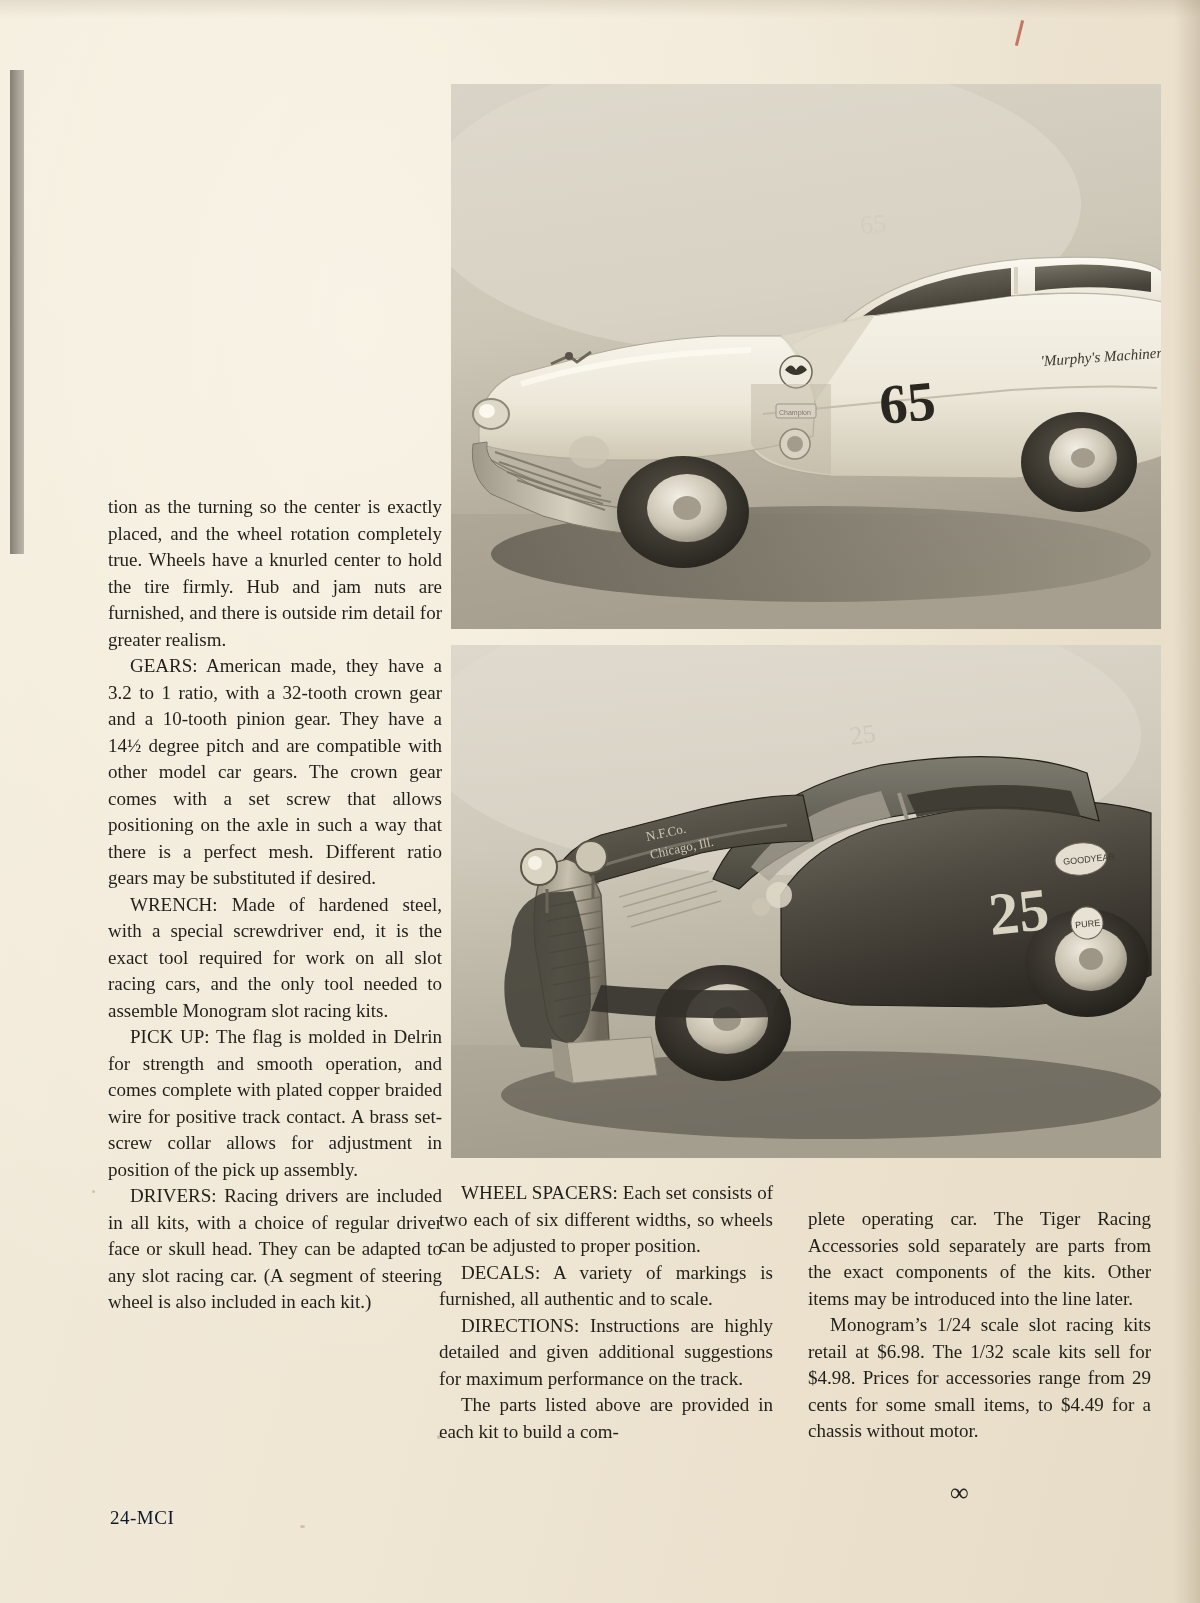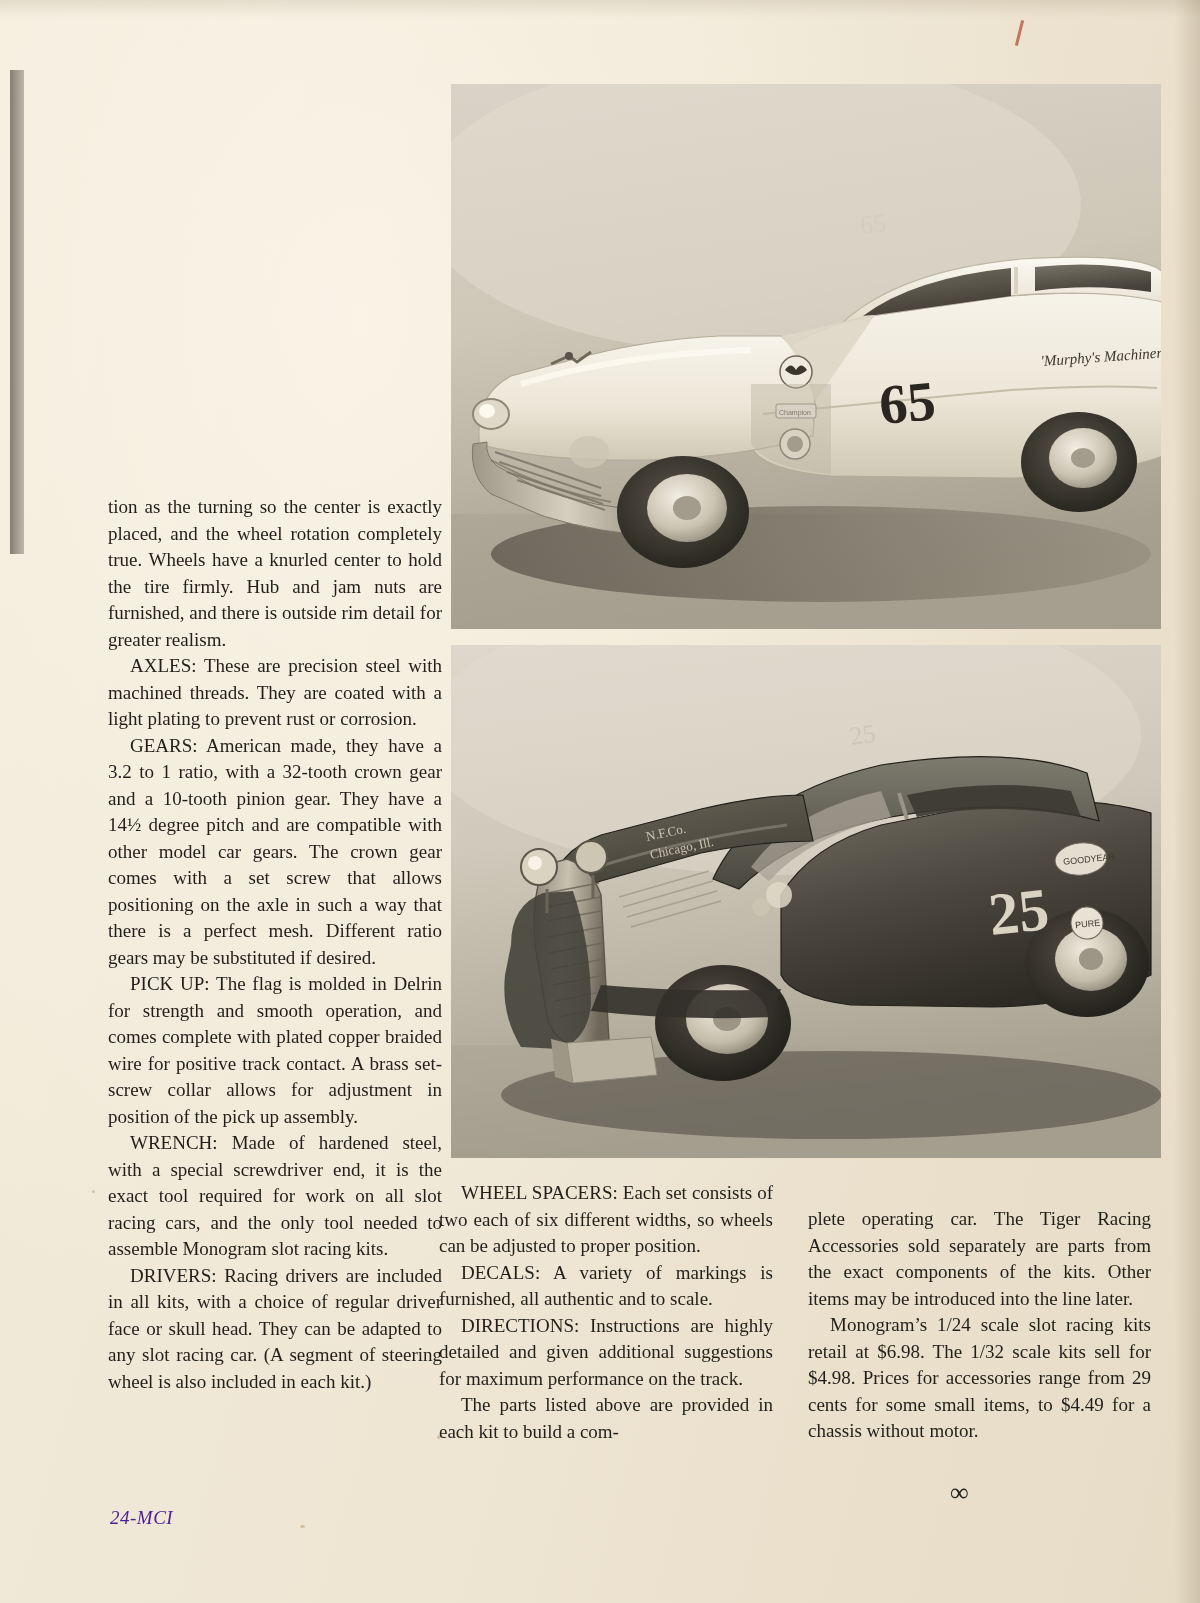--- a/index.html
+++ b/index.html
@@ -93,23 +93,22 @@
   #col-left  { left: 108px; top: 494px;  width: 334px; }
   #col-mid   { left: 439px; top: 1180px; width: 334px; }
   #col-right { left: 808px; top: 1180px; width: 343px; margin-top: 26px; }
 
   .folio {
     position: absolute;
     left: 110px;
     top: 1507px;
     font-size: 19px;
     letter-spacing: .5px;
-    color: #4c1d95;
+    color: #0f172a;
     font-family: "Liberation Serif", serif;
-    font-style: italic;
   }
   .endmark {
     position: absolute;
     left: 950px;
     top: 1478px;
     font-size: 26px;
     letter-spacing: -4px;
     color: #24221c;
   }
 </style>
@@ -345,24 +344,23 @@
       <circle cx="636" cy="278" r="16" fill="#e8e2d4" stroke="#6c6658" stroke-width="1"></circle>
       <text x="624" y="282" font-family="Liberation Sans, sans-serif" font-size="9" fill="#3d392f">PURE</text>
     </g>
     <circle cx="328" cy="250" r="13" fill="#ded8c8" opacity="0.85"></circle>
     <circle cx="310" cy="262" r="9" fill="#cdc6b4" opacity="0.8"></circle>
   </svg>
 </div>
 
 <div class="col" id="col-left">
   <p class="noindent">tion as the turning so the center is exactly placed, and the wheel rotation completely true. Wheels have a knurled center to hold the tire firmly. Hub and jam nuts are furnished, and there is outside rim detail for greater realism.</p>
-  <p>AXLES: These are precision steel with machined threads. They are coated with a light plating to prevent rust or corrosion.</p>
   <p>GEARS: American made, they have a 3.2 to 1 ratio, with a 32-tooth crown gear and a 10-tooth pinion gear. They have a 14½ degree pitch and are compatible with other model car gears. The crown gear comes with a set screw that allows positioning on the axle in such a way that there is a perfect mesh. Different ratio gears may be substituted if desired.</p>
+  <p>WRENCH: Made of hardened steel, with a special screwdriver end, it is the exact tool required for work on all slot racing cars, and the only tool needed to assemble Monogram slot racing kits.</p>
   <p>PICK UP: The flag is molded in Delrin for strength and smooth operation, and comes complete with plated copper braided wire for positive track contact. A brass set-screw collar allows for adjustment in position of the pick up assembly.</p>
-  <p>WRENCH: Made of hardened steel, with a special screwdriver end, it is the exact tool required for work on all slot racing cars, and the only tool needed to assemble Monogram slot racing kits.</p>
   <p>DRIVERS: Racing drivers are included in all kits, with a choice of regular driver face or skull head. They can be adapted to any slot racing car. (A segment of steering wheel is also included in each kit.)</p>
 </div>
 
 <div class="col" id="col-mid">
   <p>WHEEL SPACERS: Each set consists of two each of six different widths, so wheels can be adjusted to proper position.</p>
   <p>DECALS: A variety of markings is furnished, all authentic and to scale.</p>
   <p>DIRECTIONS: Instructions are highly detailed and given additional suggestions for maximum performance on the track.</p>
   <p>The parts listed above are provided in each kit to build a com-</p>
 </div>
 

